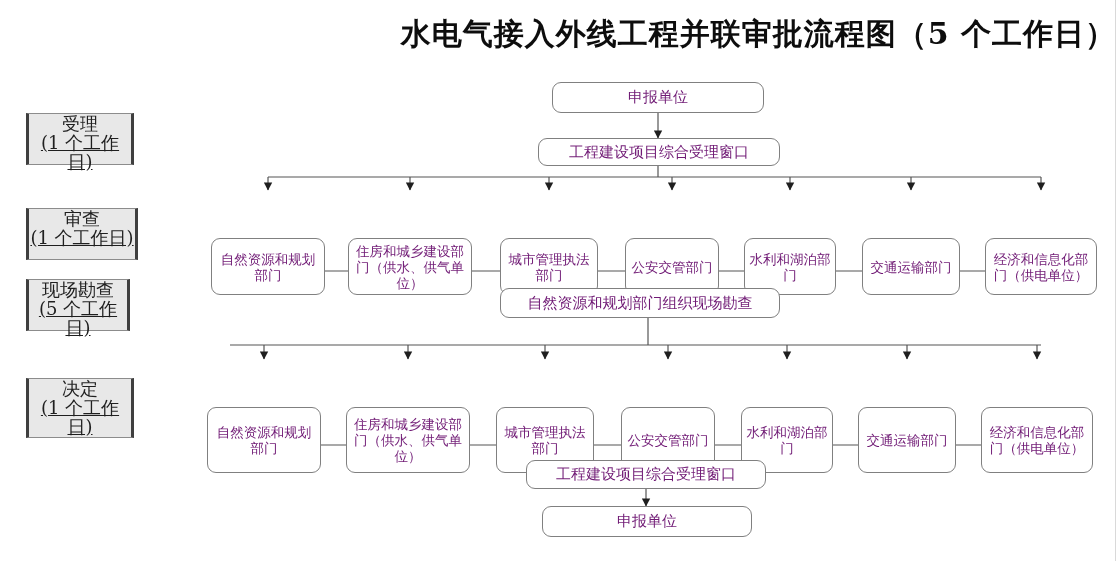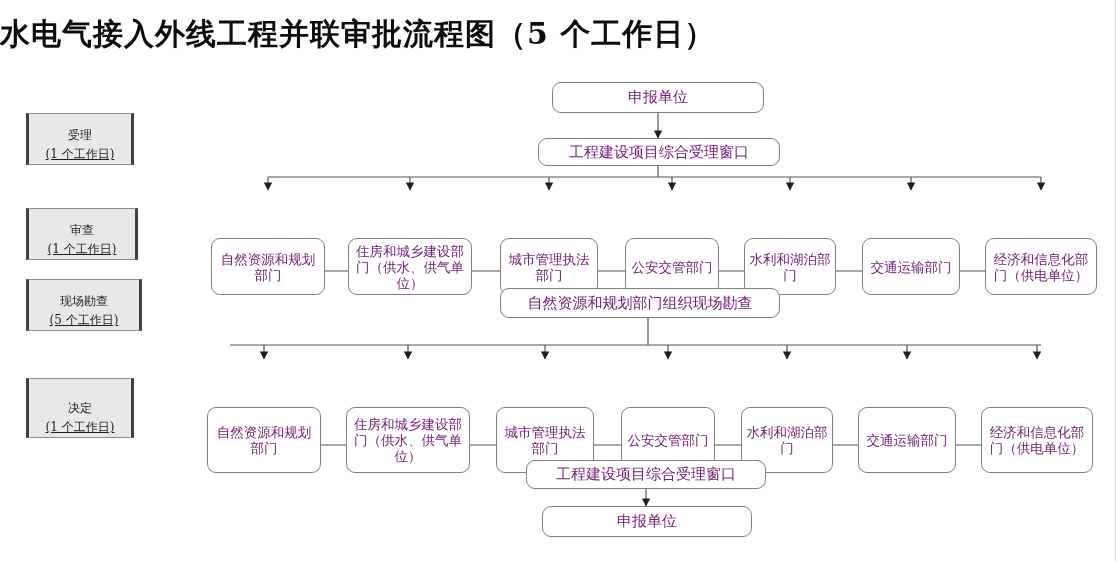--- a/index.html
+++ b/index.html
@@ -10,21 +10,21 @@
     position:relative;
     overflow:hidden;
     border-right:1px solid #d9d9d9;
     box-sizing:border-box;
   }
   #stage{position:absolute;left:0;top:0;width:1116px;height:561px;}
 
   
   .title{
     position:absolute;left:0;top:14px;width:1116px;
-    text-align:left;
+    text-align:right;
     font-size:30px;
     font-weight:bold;
     color:#0d0d0d;
     letter-spacing:1px;
     font-family:"DejaVu Serif","Liberation Serif",serif;
     white-space:nowrap;
   }
 
   
   #wires{position:absolute;left:0;top:0;width:1116px;height:561px;}
@@ -55,23 +55,23 @@
 
   
   .stagebox{
     position:absolute;
     box-sizing:border-box;
     background:#e8e8e8;
     border:1px solid #8c8c8c;
     border-left:3px solid #3f3f3f;
     border-right:3px solid #3f3f3f;
     display:flex;flex-direction:column;
-    align-items:center;justify-content:flex-end;
+    align-items:center;justify-content:flex-start;
     color:#1f1f1f;
-    font-size:12px;
+    font-size:18px;
     line-height:19px;
     font-family:"DejaVu Serif","Liberation Serif",serif;
     text-align:center;
   }
   .stagebox .l1{display:block;}
   .stagebox .l2{display:block;text-decoration:underline;}
 </style>
 </head>
 <body>
 
@@ -139,21 +139,21 @@
   <div class="stagebox" style="left:26px;top:113px;width:108px;height:52px;">
     <span class="l1">受理</span>
     <span class="l2">(1 个工作日)</span>
   </div>
 
   <div class="stagebox" style="left:26px;top:208px;width:112px;height:52px;">
     <span class="l1">审查</span>
     <span class="l2">(1 个工作日)</span>
   </div>
 
-  <div class="stagebox" style="left:26px;top:279px;width:116px;height:52px;">
+  <div class="stagebox" style="left:26px;top:279px;width:104px;height:52px;">
     <span class="l1">现场勘查</span>
     <span class="l2">(5 个工作日)</span>
   </div>
 
   <div class="stagebox" style="left:26px;top:378px;width:108px;height:60px;">
     <span class="l1">决定</span>
     <span class="l2">(1 个工作日)</span>
   </div>
 
   <div class="node wide" style="left:552px;top:82px;width:212px;height:31px;">

